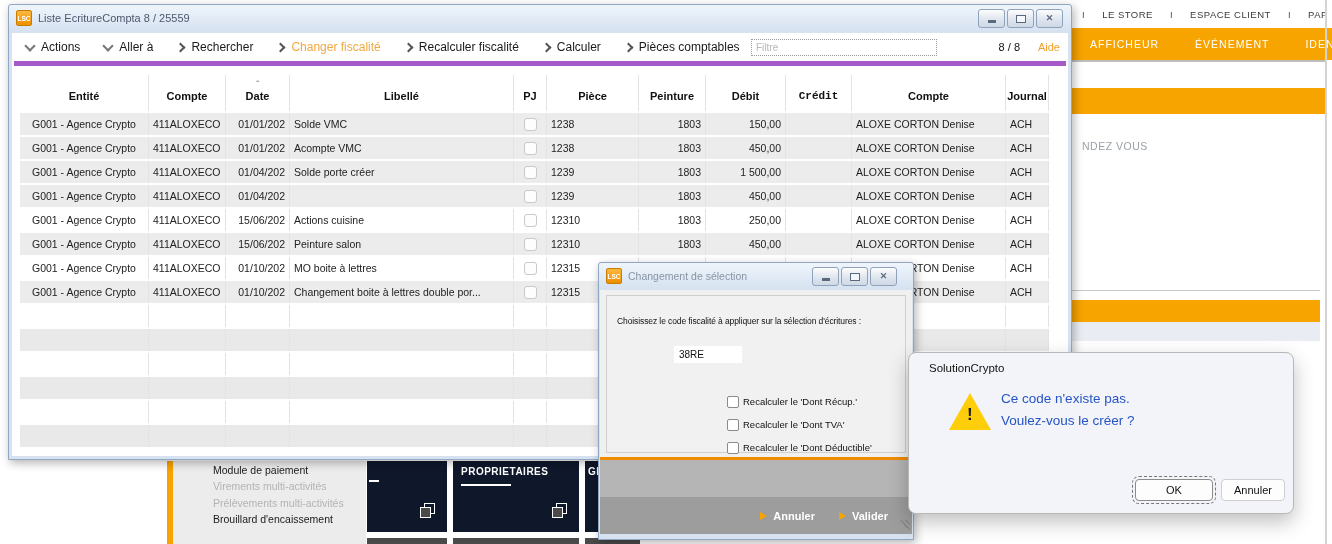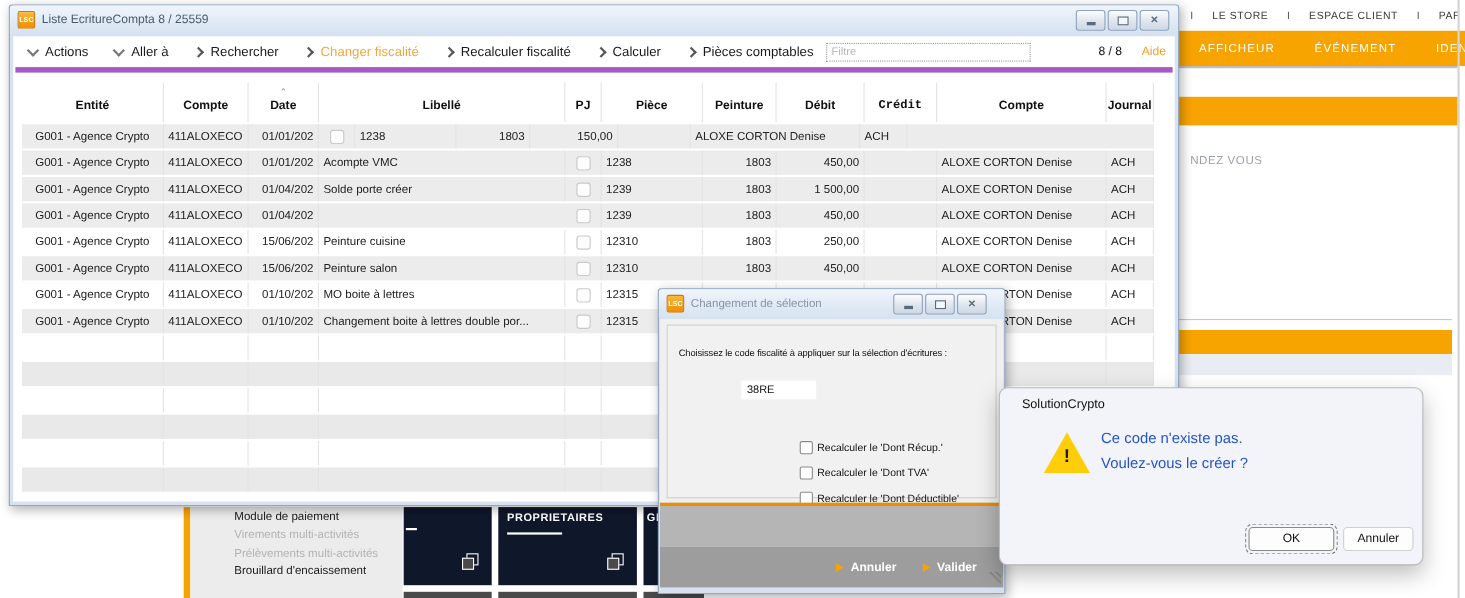--- a/index.html
+++ b/index.html
@@ -100,21 +100,21 @@
   
   .dialog{left:598px;top:262px;width:314px;height:276px;z-index:20}
   .dialog .title-text{color:#8894a4;font-size:10.5px}
   .dlg-content{position:absolute;left:1px;right:1px;top:27px;height:167px;background:#f0f0f0}
   .dlg-panel{position:absolute;left:6px;right:6px;top:5px;bottom:4px;border:1px solid #cfcfcf;background:#f1f1f1}
   .dlg-prompt{position:absolute;left:17px;top:26px;width:288px;font-size:8.5px;letter-spacing:-.1px;
     color:#111;white-space:nowrap;overflow:hidden}
   .dlg-input{position:absolute;left:74px;top:56px;width:58px;height:17px;border:0;background:#fff;
     font-size:10px;padding:0 5px;font-family:"Liberation Sans",sans-serif;color:#111}
   .dlg-checks{position:absolute;left:127px;top:100px}
-  .chk-row{display:flex;align-items:flex-end;gap:4px;height:23px}
+  .chk-row{display:flex;align-items:center;gap:4px;height:23px}
   .chk-box{width:10px;height:10px;border:1px solid #8a8a8a;border-radius:2px;background:#fff;flex:0 0 auto}
   .chk-label{font-size:9.5px;color:#111;white-space:nowrap}
   .dlg-orange{position:absolute;left:1px;right:1px;top:194px;height:3px;background:#f08c00}
   .dlg-band1{position:absolute;left:1px;right:1px;top:197px;height:37px;background:#b5b5b5}
   .dlg-band2{position:absolute;left:1px;right:1px;top:234px;height:37px;background:#9d9d9d;
     display:flex;align-items:center;justify-content:flex-end;gap:24px;padding-right:24px;box-sizing:border-box}
   .dlg-btn{display:flex;align-items:center;gap:6px;color:#fff;font-weight:bold;font-size:11px;cursor:pointer}
   .tri{width:0;height:0;border-left:7px solid var(--orange);border-top:4px solid transparent;border-bottom:4px solid transparent}
   .grip{position:absolute;right:2px;bottom:3px;width:11px;height:11px;
     background:
@@ -282,20 +282,21 @@
           <div class="th" style="width: 43px;">
             <span class="ind"></span>
             <span>Journal</span>
           </div>
         </div>
       <div class="tbody" id="tbody">
           <div class="tr gray">
             <div class="td l first" style="width: 129px;">G001 - Agence Crypto</div>
             <div class="td l" style="width: 77px;">411ALOXECO</div>
             <div class="td r" style="width: 64px;">01/01/202</div>
+            <div class="td l" style="width: 224px;">Solde VMC</div>
             <div class="td c" style="width: 33px;">
               <span class="cb"></span>
             </div>
             <div class="td l" style="width: 92px;">1238</div>
             <div class="td r" style="width: 67px;">1803</div>
             <div class="td r" style="width: 80px;">150,00</div>
             <div class="td r" style="width: 66px;"></div>
             <div class="td l" style="width: 154px;">ALOXE CORTON Denise</div>
             <div class="td l" style="width: 43px;">ACH</div>
           </div>
@@ -341,21 +342,21 @@
             <div class="td r" style="width: 67px;">1803</div>
             <div class="td r" style="width: 80px;">450,00</div>
             <div class="td r" style="width: 66px;"></div>
             <div class="td l" style="width: 154px;">ALOXE CORTON Denise</div>
             <div class="td l" style="width: 43px;">ACH</div>
           </div>
           <div class="tr white">
             <div class="td l first" style="width: 129px;">G001 - Agence Crypto</div>
             <div class="td l" style="width: 77px;">411ALOXECO</div>
             <div class="td r" style="width: 64px;">15/06/202</div>
-            <div class="td l" style="width: 224px;">Peinture cuisine</div>
+            <div class="td l" style="width: 224px;">Actions cuisine</div>
             <div class="td c" style="width: 33px;">
               <span class="cb"></span>
             </div>
             <div class="td l" style="width: 92px;">12310</div>
             <div class="td r" style="width: 67px;">1803</div>
             <div class="td r" style="width: 80px;">250,00</div>
             <div class="td r" style="width: 66px;"></div>
             <div class="td l" style="width: 154px;">ALOXE CORTON Denise</div>
             <div class="td l" style="width: 43px;">ACH</div>
           </div>

